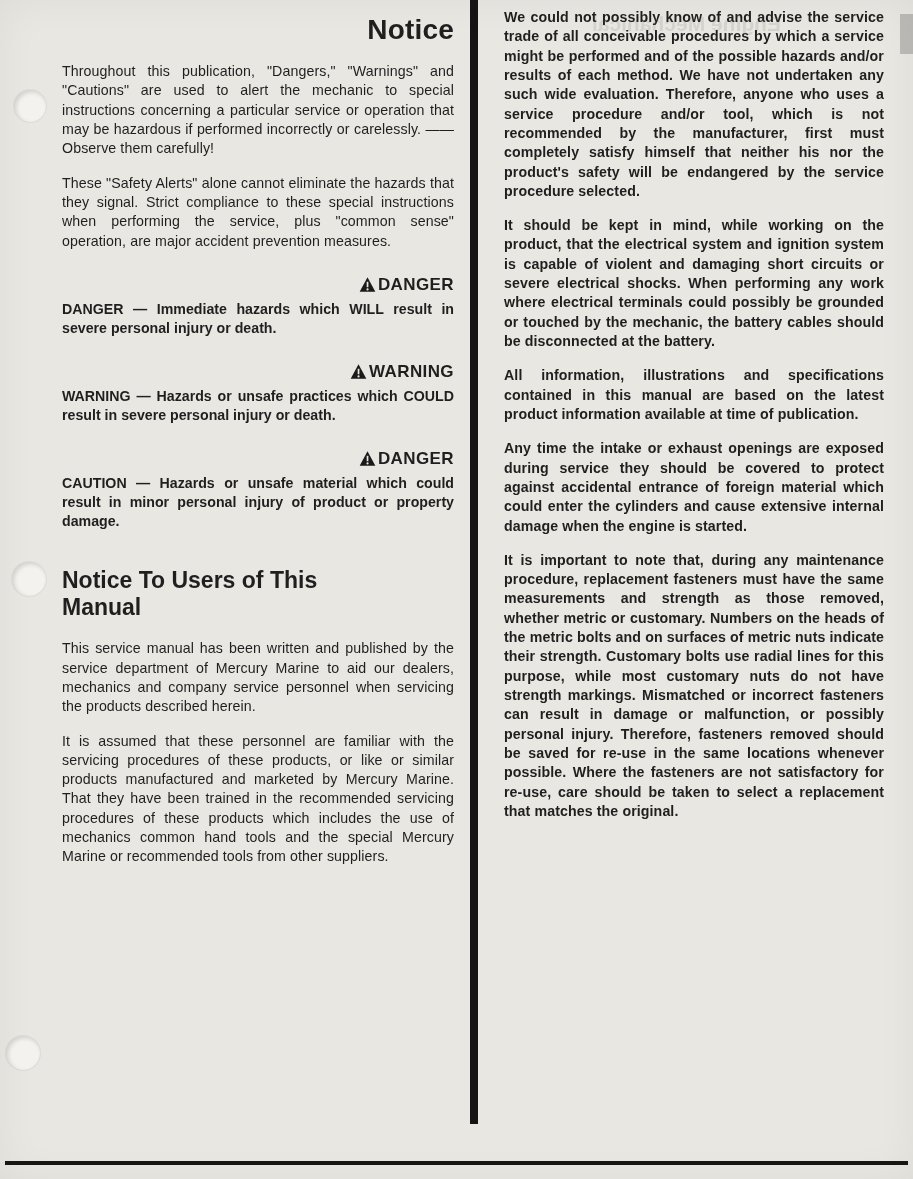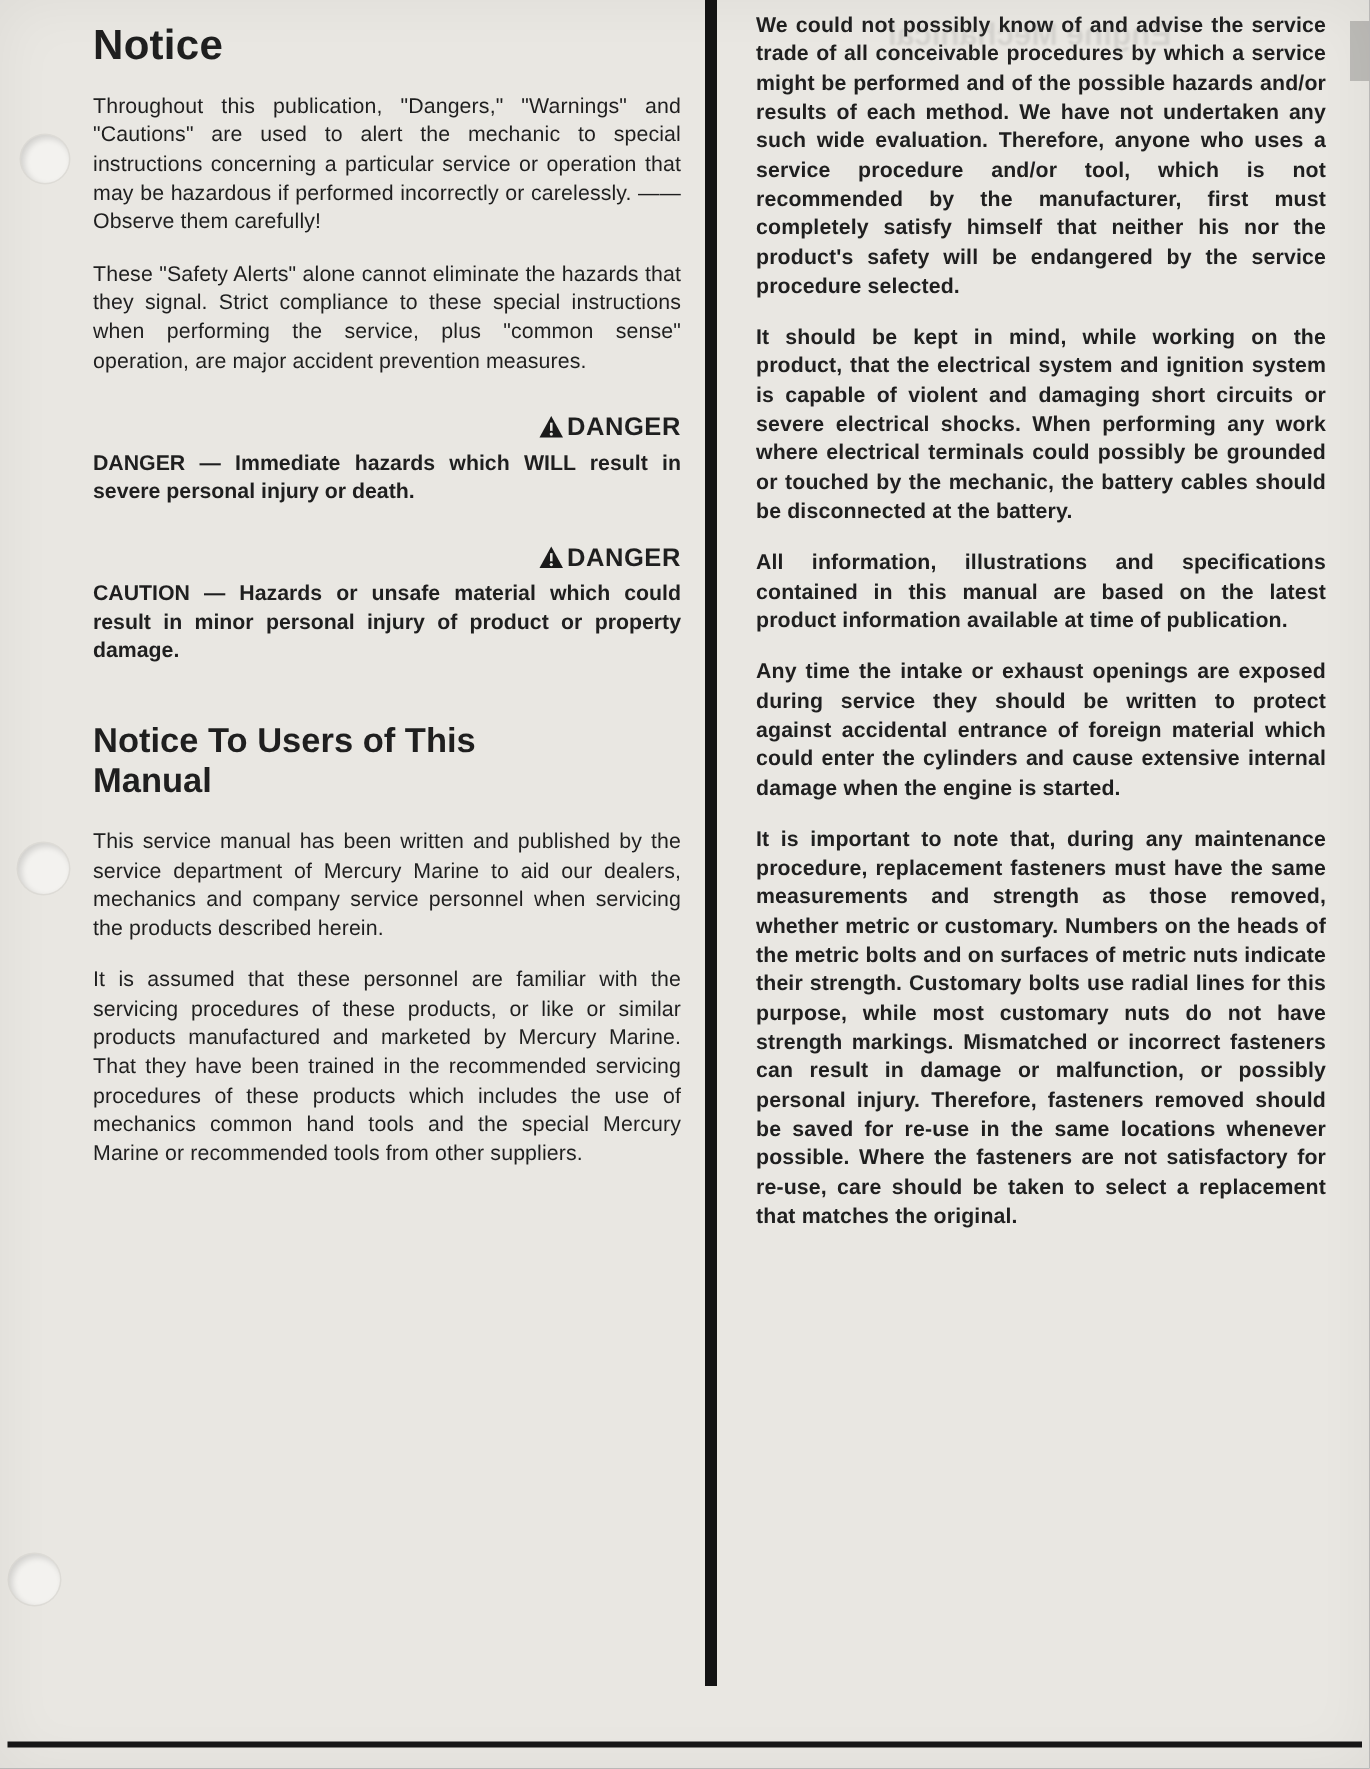--- a/index.html
+++ b/index.html
@@ -45,20 +45,21 @@
     font-size: 14.2px;
     line-height: 1.36;
     text-align: justify;
     letter-spacing: 0.1px;
   }
   .notice-title {
     font-size: 28px;
     font-weight: bold;
     margin: 6px 0 16px 0;
     letter-spacing: 0.2px;
+    text-align: right;
   }
   .users-title {
     font-size: 23px;
     font-weight: bold;
     line-height: 1.18;
     margin: 36px 0 18px 0;
     max-width: 330px;
   }
   .alert-block {
     margin: 0 0 6px 0;
@@ -153,20 +154,31 @@
           <svg class="alert-icon" viewBox="0 0 24 22" aria-hidden="true">
             <path d="M12 0.5 L23.5 21.5 L0.5 21.5 Z" fill="#1a1a1a"></path>
             <rect x="10.8" y="7" width="2.5" height="8" fill="#e9e7e2"></rect>
             <circle cx="12.05" cy="18.2" r="1.6" fill="#e9e7e2"></circle>
           </svg>
           <span>DANGER</span>
         </div>
         <p class="alert-body">DANGER — Immediate hazards which WILL result in severe personal injury or death.</p>
       </div>
 
+      <div class="alert-block">
+        <div class="alert-heading">
+          <svg class="alert-icon" viewBox="0 0 24 22" aria-hidden="true">
+            <path d="M12 0.5 L23.5 21.5 L0.5 21.5 Z" fill="#1a1a1a"></path>
+            <rect x="10.8" y="7" width="2.5" height="8" fill="#e9e7e2"></rect>
+            <circle cx="12.05" cy="18.2" r="1.6" fill="#e9e7e2"></circle>
+          </svg>
+          <span>WARNING</span>
+        </div>
+        <p class="alert-body">WARNING — Hazards or unsafe practices which COULD result in severe personal injury or death.</p>
+      </div>
 
       <div class="alert-block">
         <div class="alert-heading">
           <svg class="alert-icon" viewBox="0 0 24 22" aria-hidden="true">
             <path d="M12 0.5 L23.5 21.5 L0.5 21.5 Z" fill="#1a1a1a"></path>
             <rect x="10.8" y="7" width="2.5" height="8" fill="#e9e7e2"></rect>
             <circle cx="12.05" cy="18.2" r="1.6" fill="#e9e7e2"></circle>
           </svg>
           <span>DANGER</span>
         </div>
@@ -179,21 +191,21 @@
       <p class="body-text">It is assumed that these personnel are familiar with the servicing procedures of these products, or like or similar products manufactured and marketed by Mercury Marine. That they have been trained in the recommended servicing procedures of these products which includes the use of mechanics common hand tools and the special Mercury Marine or recommended tools from other suppliers.</p>
 
     </div>
 
     <div class="divider"></div>
 
     <div class="col-right">
       <p class="body-text">We could not possibly know of and advise the service trade of all conceivable procedures by which a service might be performed and of the possible hazards and/or results of each method. We have not undertaken any such wide evaluation. Therefore, anyone who uses a service procedure and/or tool, which is not recommended by the manufacturer, first must completely satisfy himself that neither his nor the product's safety will be endangered by the service procedure selected.</p>
       <p class="body-text">It should be kept in mind, while working on the product, that the electrical system and ignition system is capable of violent and damaging short circuits or severe electrical shocks. When performing any work where electrical terminals could possibly be grounded or touched by the mechanic, the battery cables should be disconnected at the battery.</p>
       <p class="body-text">All information, illustrations and specifications contained in this manual are based on the latest product information available at time of publication.</p>
-      <p class="body-text">Any time the intake or exhaust openings are exposed during service they should be written to protect against accidental entrance of foreign material which could enter the cylinders and cause extensive internal damage when the engine is started.</p>
+      <p class="body-text">Any time the intake or exhaust openings are exposed during service they should be covered to protect against accidental entrance of foreign material which could enter the cylinders and cause extensive internal damage when the engine is started.</p>
       <p class="body-text">It is important to note that, during any maintenance procedure, replacement fasteners must have the same measurements and strength as those removed, whether metric or customary. Numbers on the heads of the metric bolts and on surfaces of metric nuts indicate their strength. Customary bolts use radial lines for this purpose, while most customary nuts do not have strength markings. Mismatched or incorrect fasteners can result in damage or malfunction, or possibly personal injury. Therefore, fasteners removed should be saved for re-use in the same locations whenever possible. Where the fasteners are not satisfactory for re-use, care should be taken to select a replacement that matches the original.</p>
     </div>
 
   </div>
 
   <div class="bottom-rule"></div>
 
 </div>
 
 </body></html>

